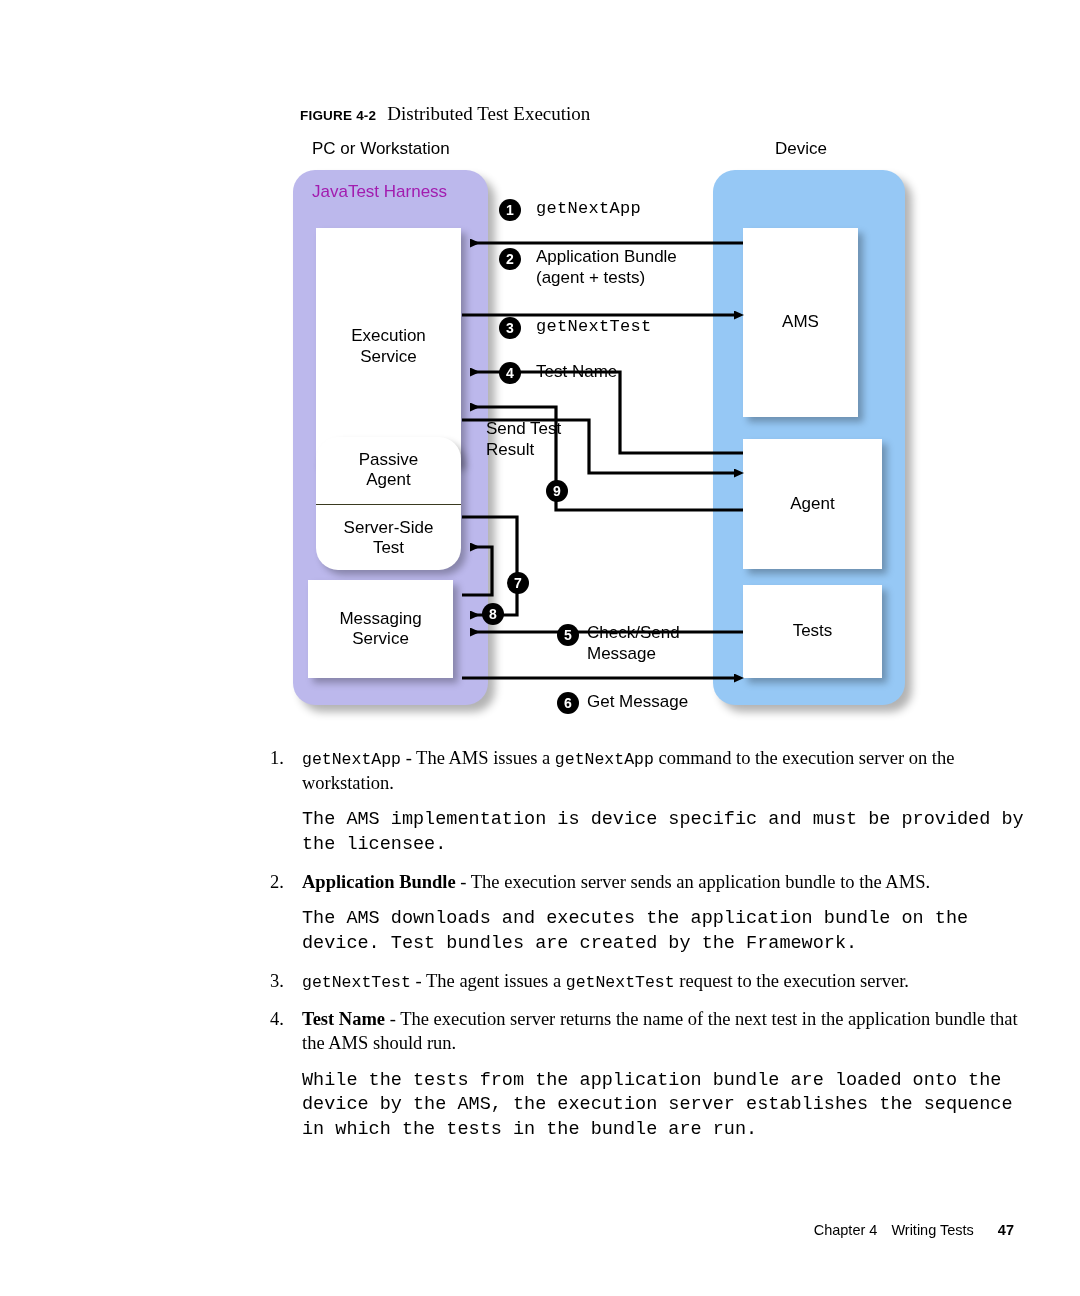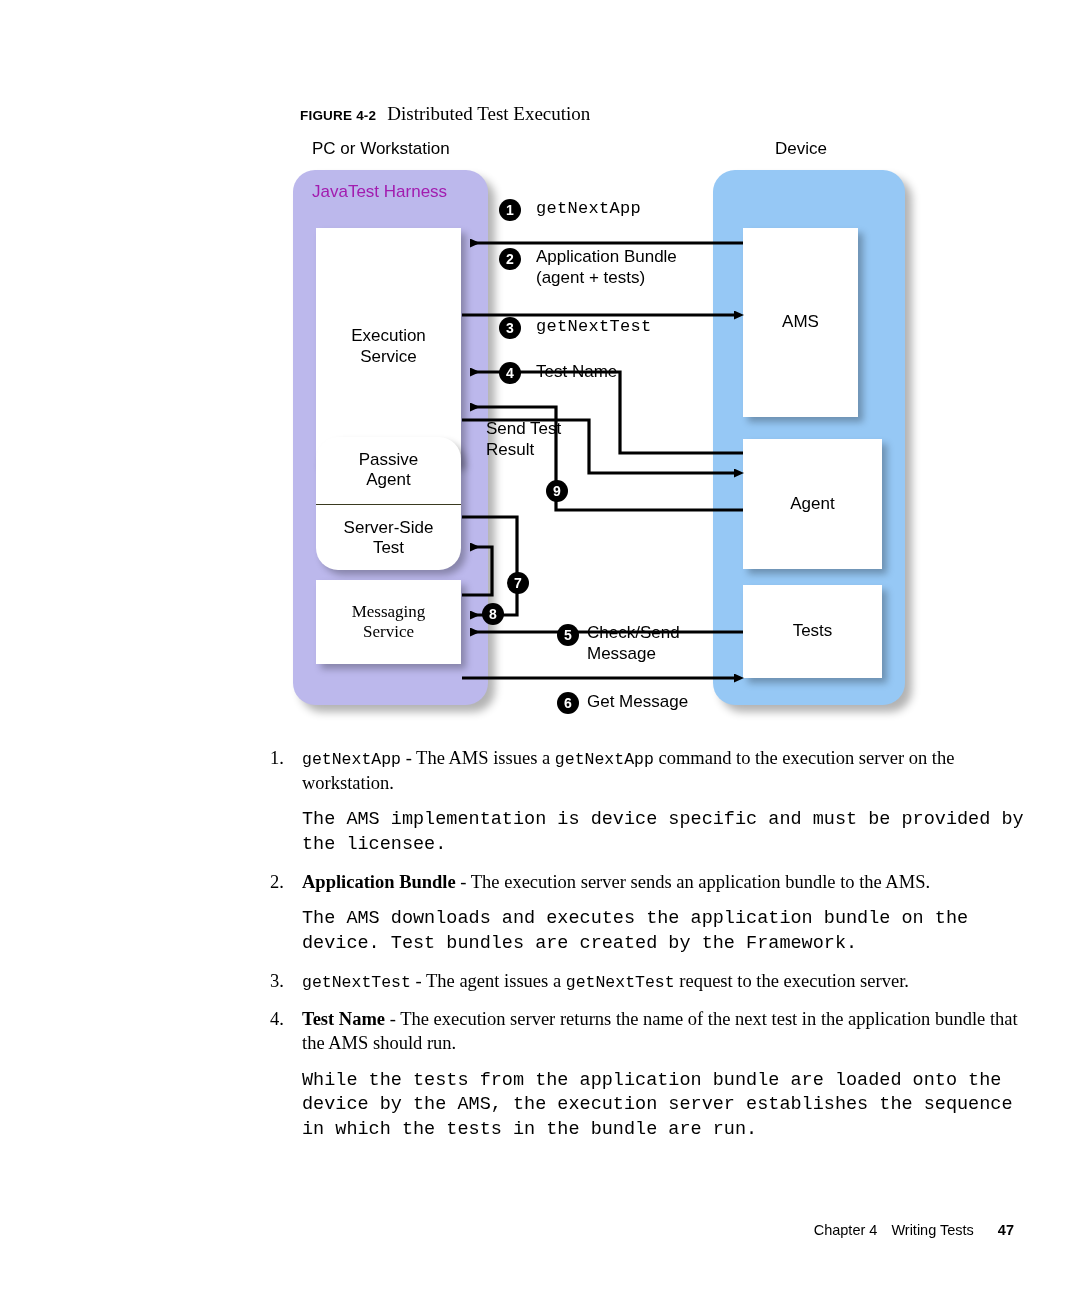--- a/index.html
+++ b/index.html
@@ -146,21 +146,21 @@
       </div>
     </div>
     <div class="half">
       <div>
         <div>Server-Side</div>
         <div>Test</div>
       </div>
     </div>
   </div>
 
-  <div class="box" style="left:36px; top:445px; width:145px; height:84px;font-family:Liberation Serif, serif;">
+  <div class="box" style="left:28px; top:445px; width:145px; height:98px;">
     <div>
       <div>Messaging</div>
       <div>Service</div>
     </div>
   </div>
 
   <div class="box" style="left:463px; top:93px; width:115px; height:189px;">
     <span>AMS</span>
   </div>
   <div class="box" style="left:463px; top:304px; width:139px; height:130px;">

